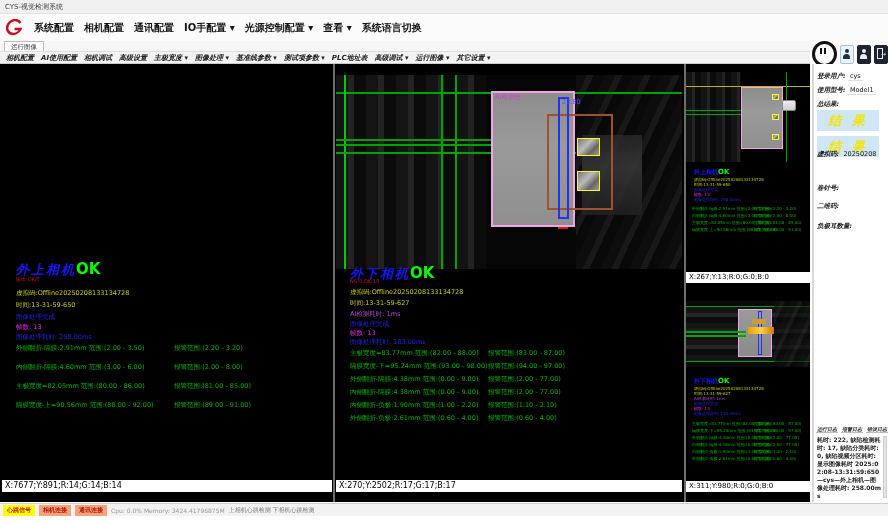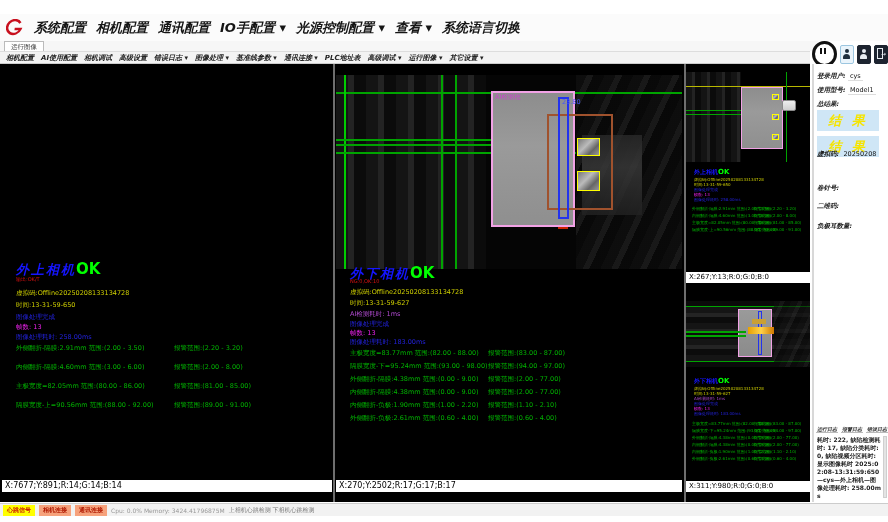--- a/index.html
+++ b/index.html
@@ -4,21 +4,21 @@
 <style>
   html,body{margin:0;padding:0;background:#888;}
   .app{position:relative;width:888px;height:522px;background:#ffffff;
        font-family:"DejaVu Sans",sans-serif;overflow:hidden;font-size:8px;color:#111;}
   .abs{position:absolute;}
   
   .titlebar{left:0;top:0;width:888px;height:14px;background:#f0f0f0;border-bottom:1px solid #e3e3e3;
             font-size:7px;color:#444;line-height:14px;padding-left:5px;box-sizing:border-box;}
   .menubar{left:0;top:14px;width:888px;height:27px;background:#fbfbfb;display:flex;align-items:center;gap:10px;padding-left:6px;box-sizing:border-box;}
   .logo{width:18px;height:18px;display:inline-block;}
-  .menu-item{font-size:13px;font-weight:bold;font-style:italic;color:#151515;white-space:nowrap;cursor:default;}
+  .menu-item{font-size:10px;font-weight:bold;color:#151515;white-space:nowrap;cursor:default;}
   .tabstrip{left:0;top:41px;width:818px;height:10px;background:#f6f6f6;}
   .tab{position:absolute;left:4px;top:0;font-size:6.5px;padding:1px 6px;background:#fff;border:1px solid #bbb;border-bottom:none;color:#333;}
   .toolbar{left:0;top:51px;width:810px;height:13px;background:#f3f3f3;border-top:1px solid #ddd;border-bottom:1px solid #ccc;
            display:flex;align-items:center;gap:7px;padding-left:6px;box-sizing:border-box;}
   .tool-item{font-size:7px;font-weight:bold;font-style:italic;color:#222;white-space:nowrap;}
   
   .ctrls{left:812px;top:42px;width:76px;height:24px;display:flex;align-items:center;gap:3px;}
   .btn-pause{width:20px;height:20px;border-radius:50%;border:3px solid #111;background:#fff;position:relative;}
   .btn-pause i{position:absolute;top:4px;width:2.5px;height:6px;background:#111;}
   .btn-pause i.b1{left:4.5px;} .btn-pause i.b2{left:8.5px;}
@@ -84,20 +84,23 @@
   .badge.b-cam,.badge.b-comm{background:#f6a27c;color:#b01800;}
   .sb-info{font-size:6px;color:#999;white-space:nowrap;}
   .sb-info2{font-size:6px;color:#777;white-space:nowrap;}
   .redline{position:absolute;width:10px;height:2px;background:#cc2200;}
 </style>
 </head>
 <body>
 
 <div class="app">
 
+  <div class="abs titlebar">
+    <span>CYS-视觉检测系统</span>
+  </div>
 
   <div class="abs menubar">
     <span class="logo">
       <svg width="18" height="18" viewBox="0 0 18 18">
         <path d="M15 4 A7 7 0 1 0 16 10 L10 10" fill="none" stroke="#c8101e" stroke-width="2.4" transform="skewX(-8)"></path>
       </svg>
     </span>
     <span class="menu-item">系统配置</span>
     <span class="menu-item">相机配置</span>
     <span class="menu-item">通讯配置</span>
@@ -109,24 +112,24 @@
 
   <div class="abs tabstrip">
     <span class="tab">运行图像</span>
   </div>
 
   <div class="abs toolbar">
     <span class="tool-item">相机配置</span>
     <span class="tool-item">AI使用配置</span>
     <span class="tool-item">相机调试</span>
     <span class="tool-item">高级设置</span>
-    <span class="tool-item">错误日志 ▾</span>
+    <span class="tool-item">主极宽度 ▾</span>
     <span class="tool-item">图像处理 ▾</span>
     <span class="tool-item">基准线参数 ▾</span>
-    <span class="tool-item">通讯连接 ▾</span>
+    <span class="tool-item">测试项参数 ▾</span>
     <span class="tool-item">PLC地址表</span>
     <span class="tool-item">高级调试 ▾</span>
     <span class="tool-item">运行图像 ▾</span>
     <span class="tool-item">其它设置 ▾</span>
   </div>
 
   <div class="abs ctrls">
     <div class="btn-pause">
         <i class="b1"></i>
         <i class="b2"></i>

